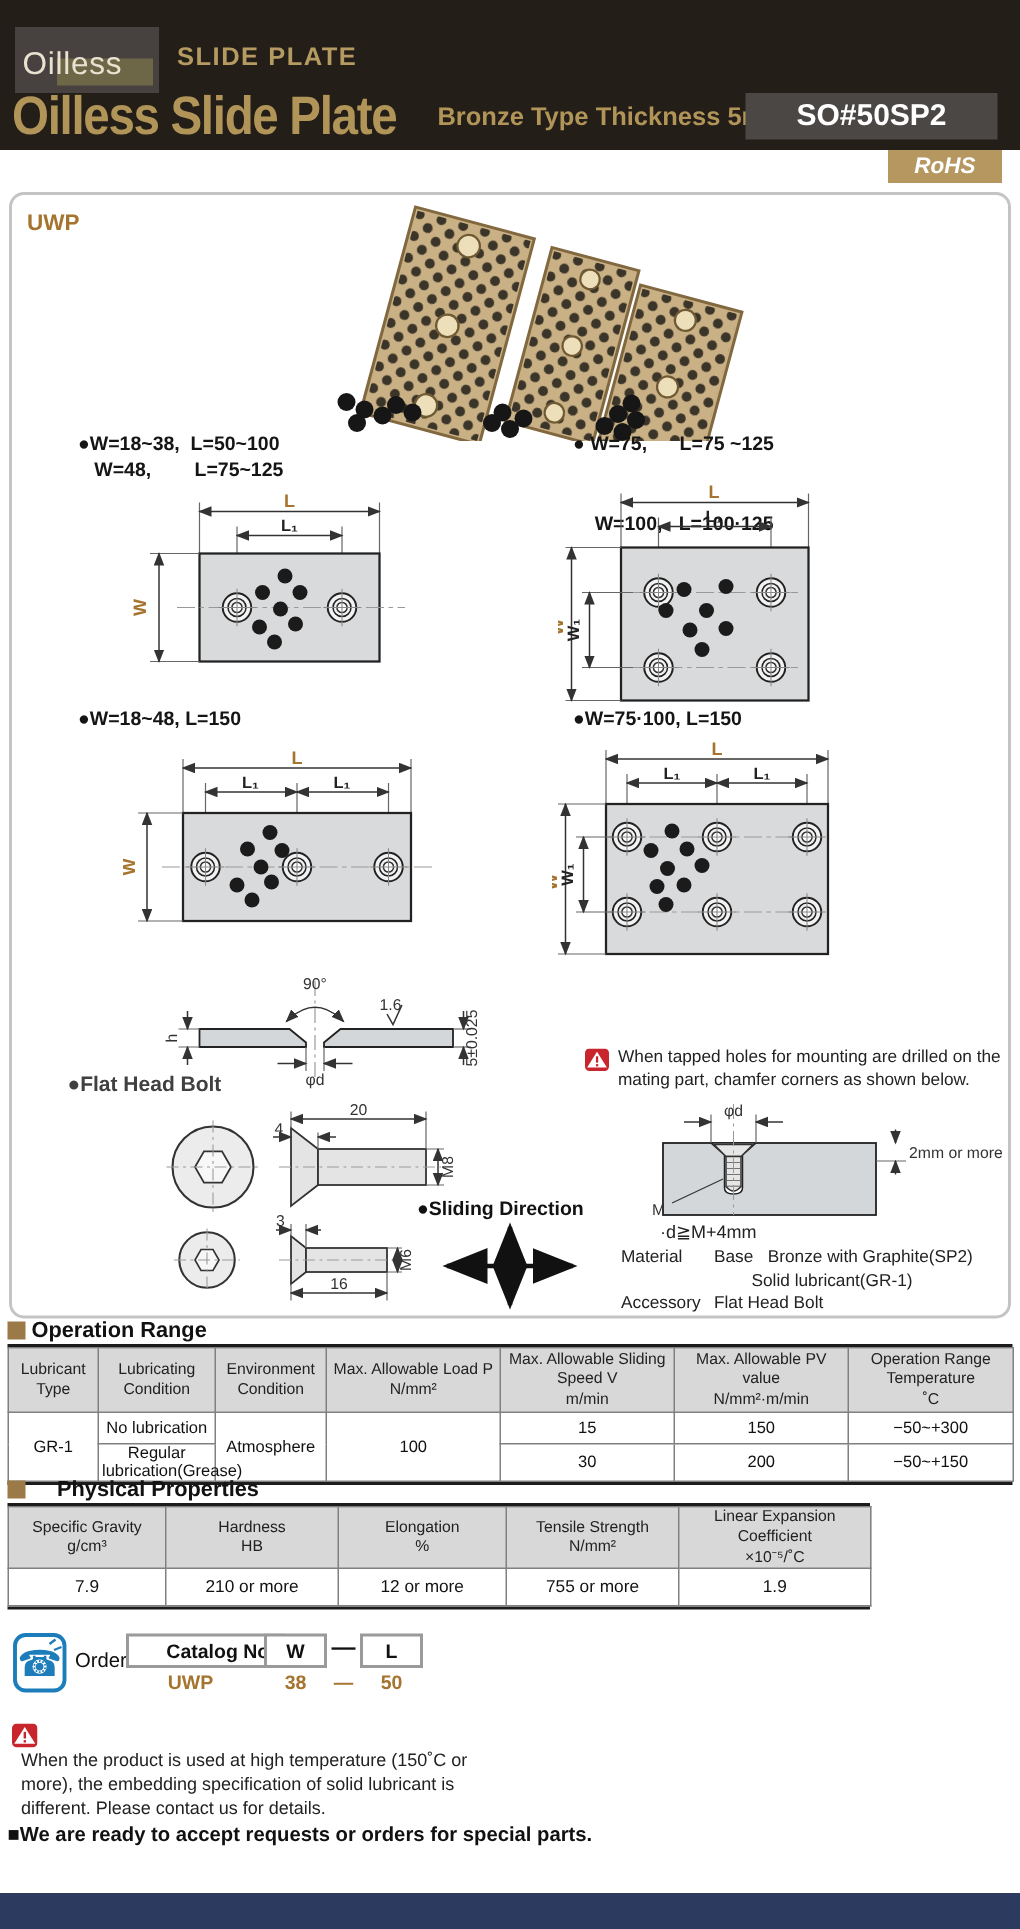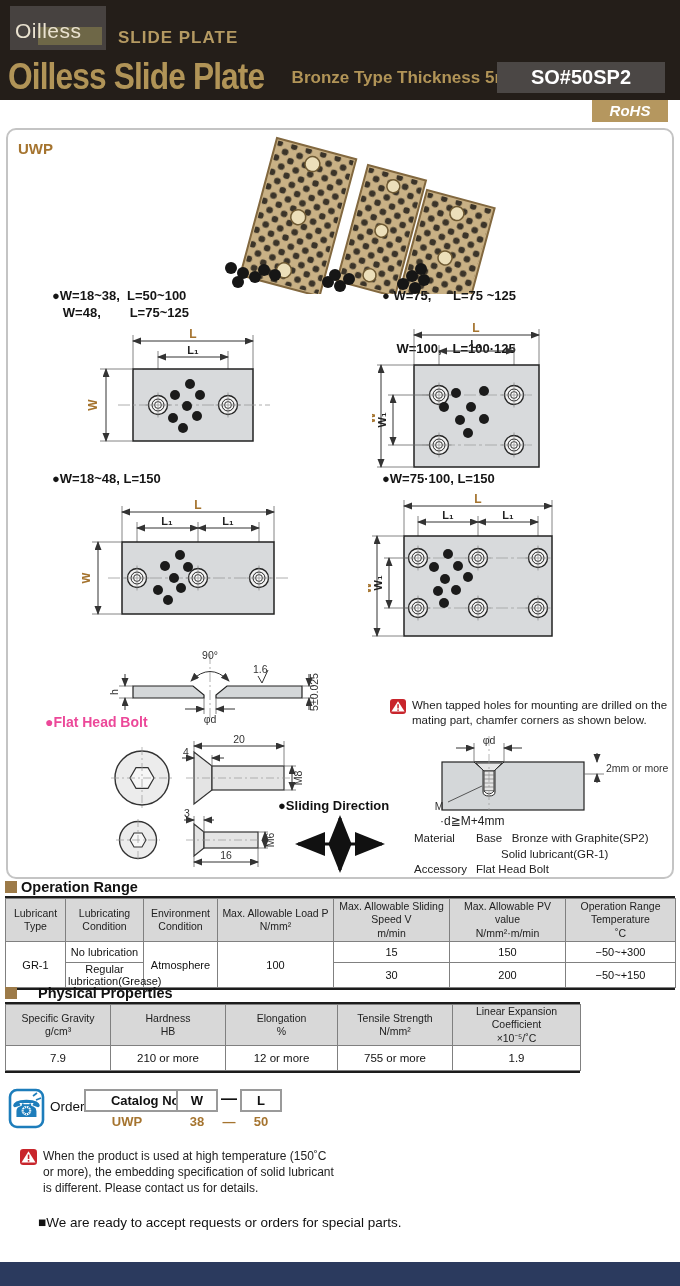--- a/index.html
+++ b/index.html
@@ -23,21 +23,21 @@
   .oval{position:absolute;font-weight:bold;font-size:13px;text-align:center;color:#a5742f;}
   .warnrow{position:absolute;display:flex;align-items:flex-start;}
   .warntxt{font-size:11.5px;color:#222;line-height:1.34;margin-left:6px;}
 </style>
 </head>
 <body>
 
 <div id="page">
 
   <div class="abs" style="left:0;top:0;width:680px;height:100px;background:#241e19;">
-    <div class="abs" style="left:10px;top:6px;width:96px;height:44px;background:#474240;">
+    <div class="abs" style="left:10px;top:18px;width:96px;height:44px;background:#474240;">
       <div class="abs" style="left:28px;top:21px;width:64px;height:18px;background:#6e6747;"></div>
       <div class="abs" style="left:5px;top:13px;font-size:21px;color:#eae2d0;letter-spacing:0.5px;">Oilless</div>
     </div>
     <div class="abs" style="left:118px;top:28px;font-size:17px;font-weight:bold;letter-spacing:1px;color:#b59a62;">SLIDE PLATE</div>
     <div class="abs" style="left:8px;top:56px;white-space:nowrap;">
       <span style="display:inline-block;font-size:36px;font-weight:bold;color:#b19457;transform:scaleX(0.88);transform-origin:left bottom;letter-spacing:-1px;">Oilless Slide Plate</span>
       <span style="display:inline-block;font-size:17px;font-weight:bold;color:#b19457;margin-left:-12px;vertical-align:6px;">Bronze Type Thickness 5mm</span>
     </div>
     <div class="abs" style="left:497px;top:62px;width:168px;height:31px;background:#4b4745;color:#fff;font-size:20px;font-weight:bold;text-align:center;line-height:31px;">SO#50SP2</div>
   </div>
@@ -311,21 +311,21 @@
     <text class="dimS" x="105" y="77" text-anchor="middle" font-size="11">φd</text>
     <text class="dimS" x="148" y="27" font-size="10">1.6</text>
     <path d="M153,30 l4,7 l6,-13" fill="none" stroke="#333" stroke-width="1"></path>
     <line x1="197" y1="40" x2="209" y2="40" stroke="#666" stroke-width="0.8"></line>
       <line x1="197" y1="52" x2="209" y2="52" stroke="#666" stroke-width="0.8"></line>
     <line x1="204" y1="28" x2="204" y2="40" stroke="#333" stroke-width="1" marker-end="url(#xsa)"></line>
     <line x1="204" y1="64" x2="204" y2="52" stroke="#333" stroke-width="1" marker-end="url(#xsa)"></line>
     <text class="dimS" x="213" y="46" text-anchor="middle" transform="rotate(-90 213 46)" font-size="8.5">5±0.025</text>
   </svg>
 
-  <div class="abs" style="left:45px;top:714px;font-size:14px;font-weight:bold;color:#ec4899;">●Flat Head Bolt</div>
+  <div class="abs" style="left:45px;top:714px;font-size:14px;font-weight:bold;color:#404040;">●Flat Head Bolt</div>
   <svg class="abs" style="left:96px;top:731px;" width="220" height="140" viewBox="0 0 220 140">
     <defs>
       <marker id="fba" markerWidth="9" markerHeight="8" refX="8" refY="3.5" orient="auto-start-reverse">
           <path d="M0,0L9,3.5L0,7Z" fill="#333"></path>
         </marker>
     </defs>
 
     <circle cx="46" cy="47" r="27" fill="#ececec" stroke="#333" stroke-width="1.4"></circle>
     <polygon points="58,47 52,57.4 40,57.4 34,47 40,36.6 52,36.6" fill="#f7f7f7" stroke="#333" stroke-width="1.2"></polygon>
     <line x1="46" y1="16" x2="46" y2="78" stroke="#999" stroke-width="0.7" stroke-dasharray="8 3 2 3"></line>
@@ -562,26 +562,26 @@
   <div class="abs" style="left:50px;top:1099px;font-size:13.5px;color:#111;">Order</div>
   <div class="obox" style="left:84px;top:1089px;width:82px;height:19px;padding-left:20px;">Catalog No.</div>
   <div class="obox" style="left:176px;top:1089px;width:38px;height:19px;">W</div>
   <div class="abs" style="left:220px;top:1090px;width:18px;text-align:center;font-weight:bold;color:#111;">—</div>
   <div class="obox" style="left:240px;top:1089px;width:38px;height:19px;">L</div>
   <div class="oval" style="left:84px;top:1114px;width:86px;">UWP</div>
   <div class="oval" style="left:176px;top:1114px;width:42px;">38</div>
   <div class="oval" style="left:220px;top:1114px;width:18px;">—</div>
   <div class="oval" style="left:240px;top:1114px;width:42px;">50</div>
 
-  <div class="warnrow" style="left:20px;top:1148px;width:318px;">
+  <div class="warnrow" style="left:8px;top:1148px;width:318px;flex-direction:column;">
     <svg width="17" height="16" viewBox="0 0 16 15" style="flex:none;margin-top:1px;">
       <rect x="0" y="0" width="16" height="15" rx="3" fill="#c8252c"></rect>
       <polygon points="8,2.2 14.6,12.6 1.4,12.6" fill="#fff"></polygon>
       <rect x="7.3" y="5.2" width="1.5" height="4.2" fill="#c8252c"></rect>
       <rect x="7.3" y="10.4" width="1.5" height="1.5" fill="#c8252c"></rect>
     </svg>
     <div class="warntxt" style="font-size:12px;">When the product is used at high temperature (150˚C or more), the embedding specification of solid lubricant is different. Please contact us for details.</div>
   </div>
 
-  <div class="abs" style="left:5px;top:1215px;font-size:13.5px;font-weight:normal;color:#111;margin-left:33px;">■We are ready to accept requests or orders for special parts.</div>
+  <div class="abs" style="left:5px;top:1215px;font-size:13.5px;font-weight:bold;color:#111;">■We are ready to accept requests or orders for special parts.</div>
   <div class="abs" style="left:0;top:1262px;width:680px;height:24px;background:#2b3a5e;"></div>
 
 </div>
 
 </body></html>

